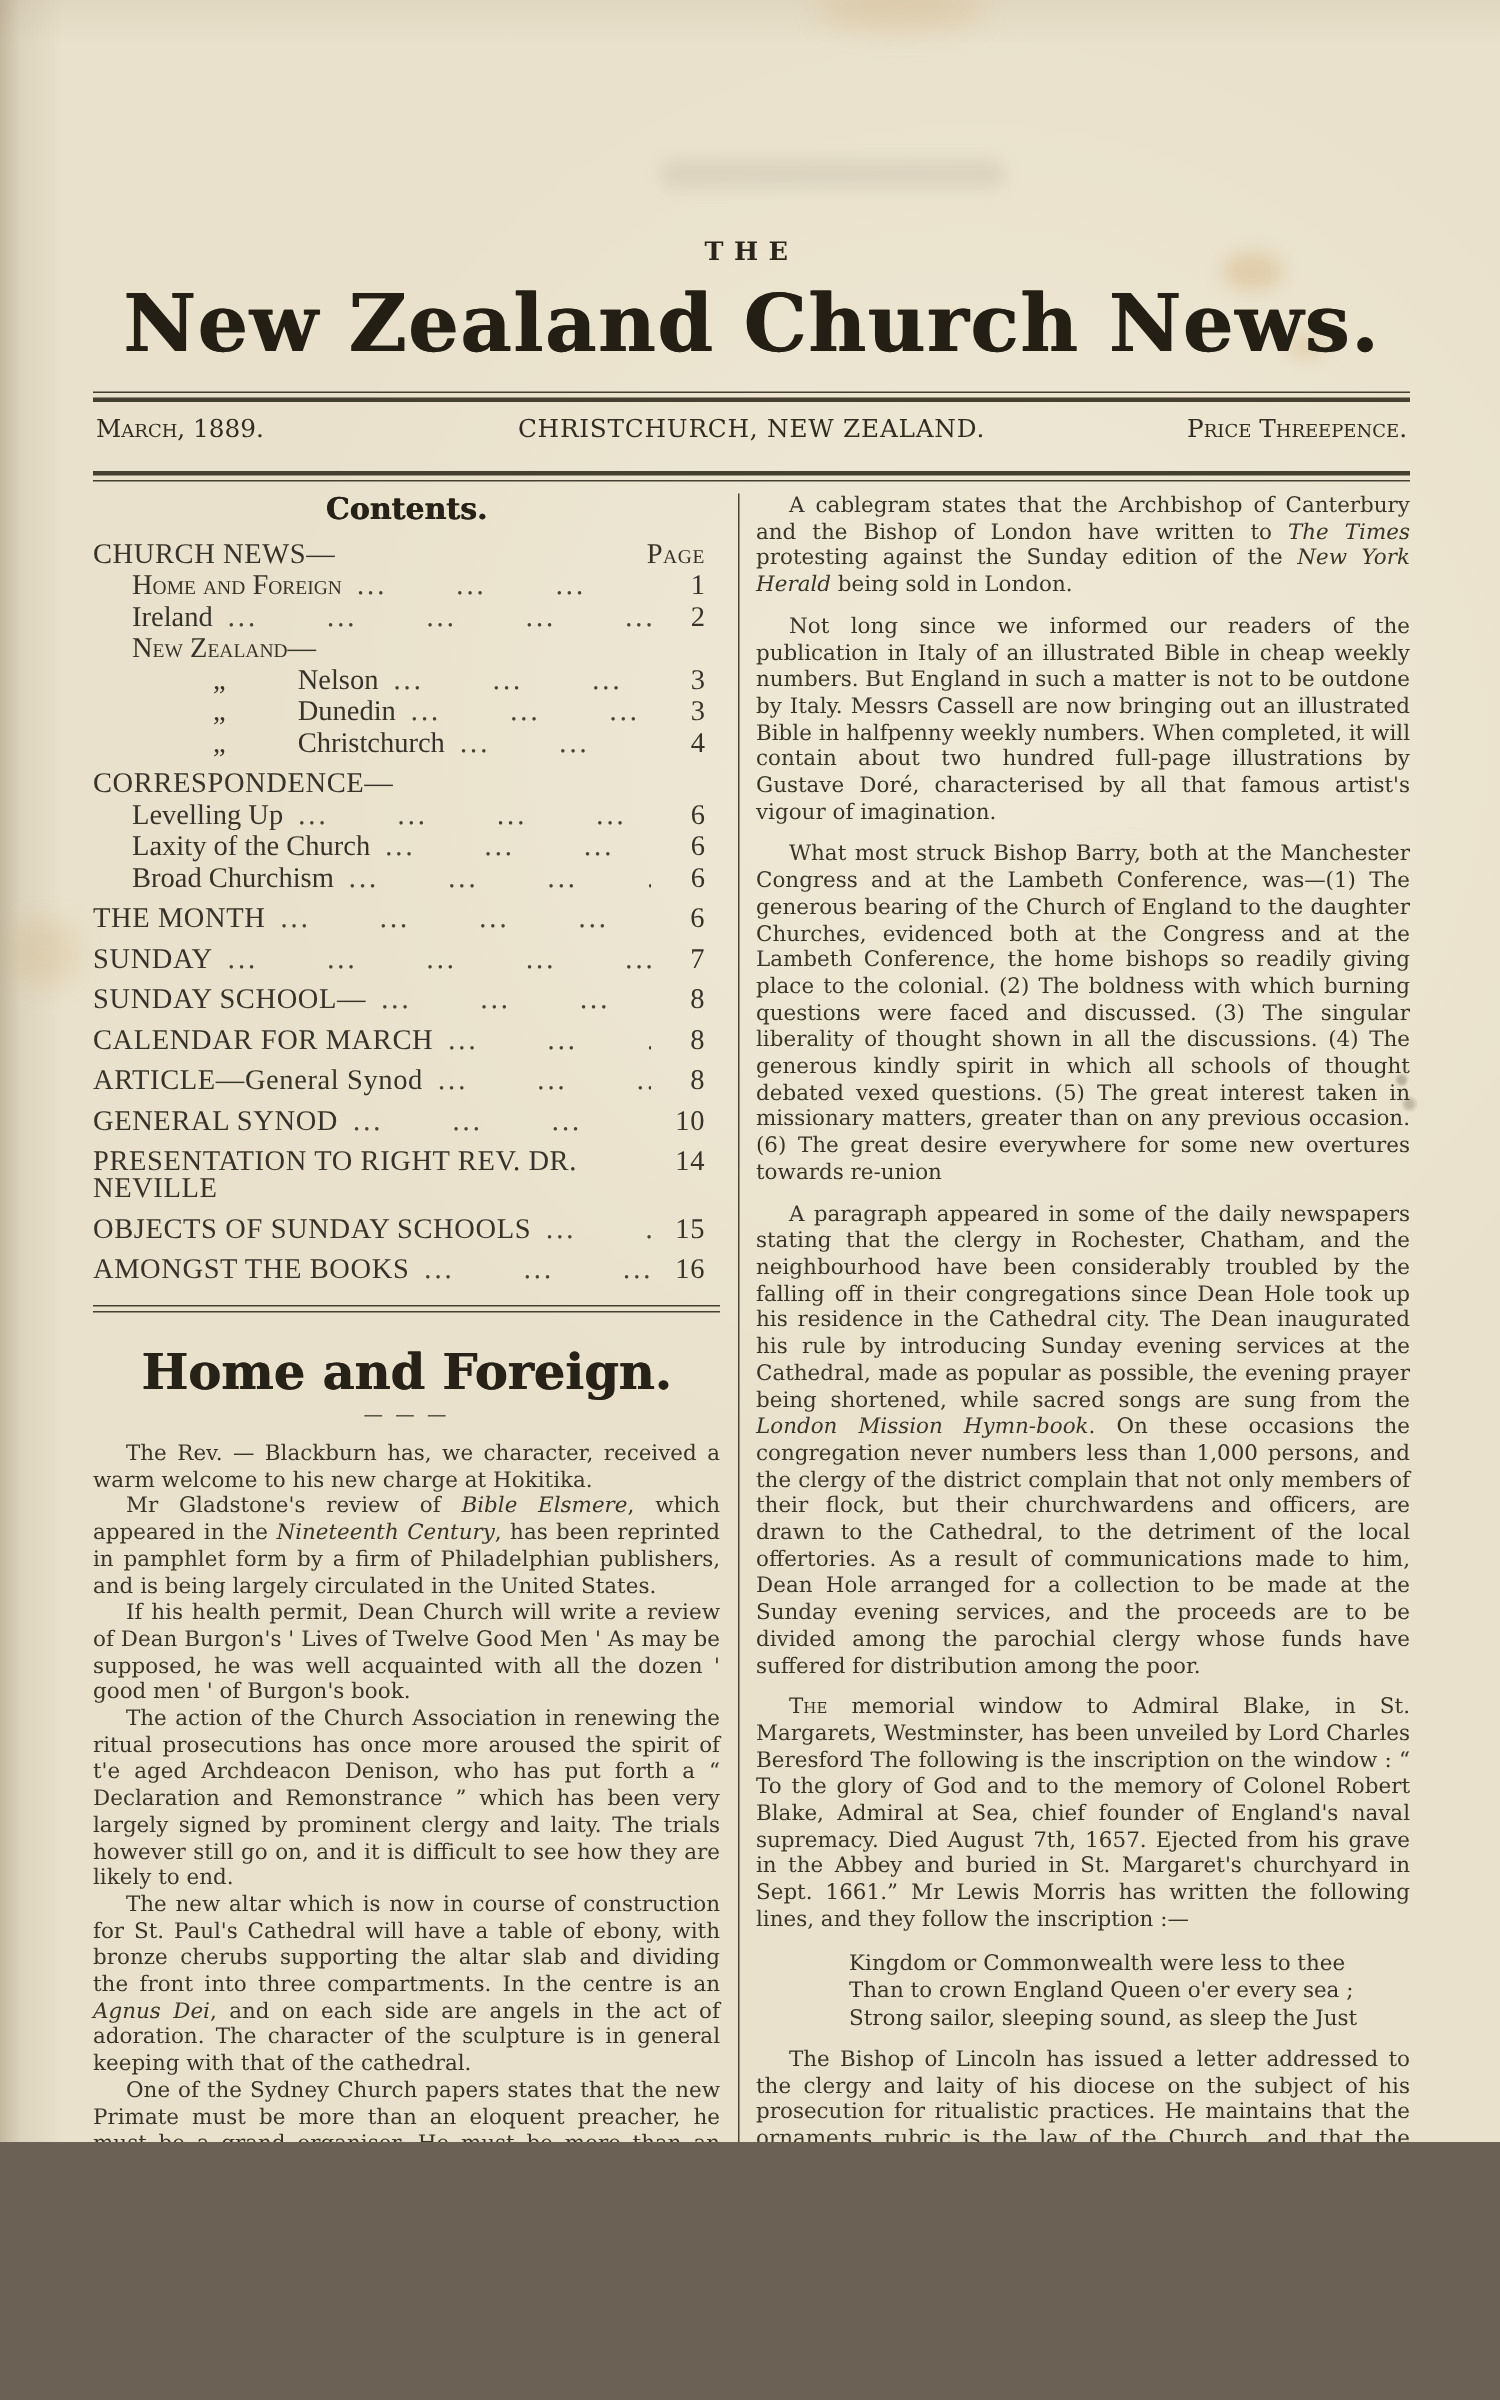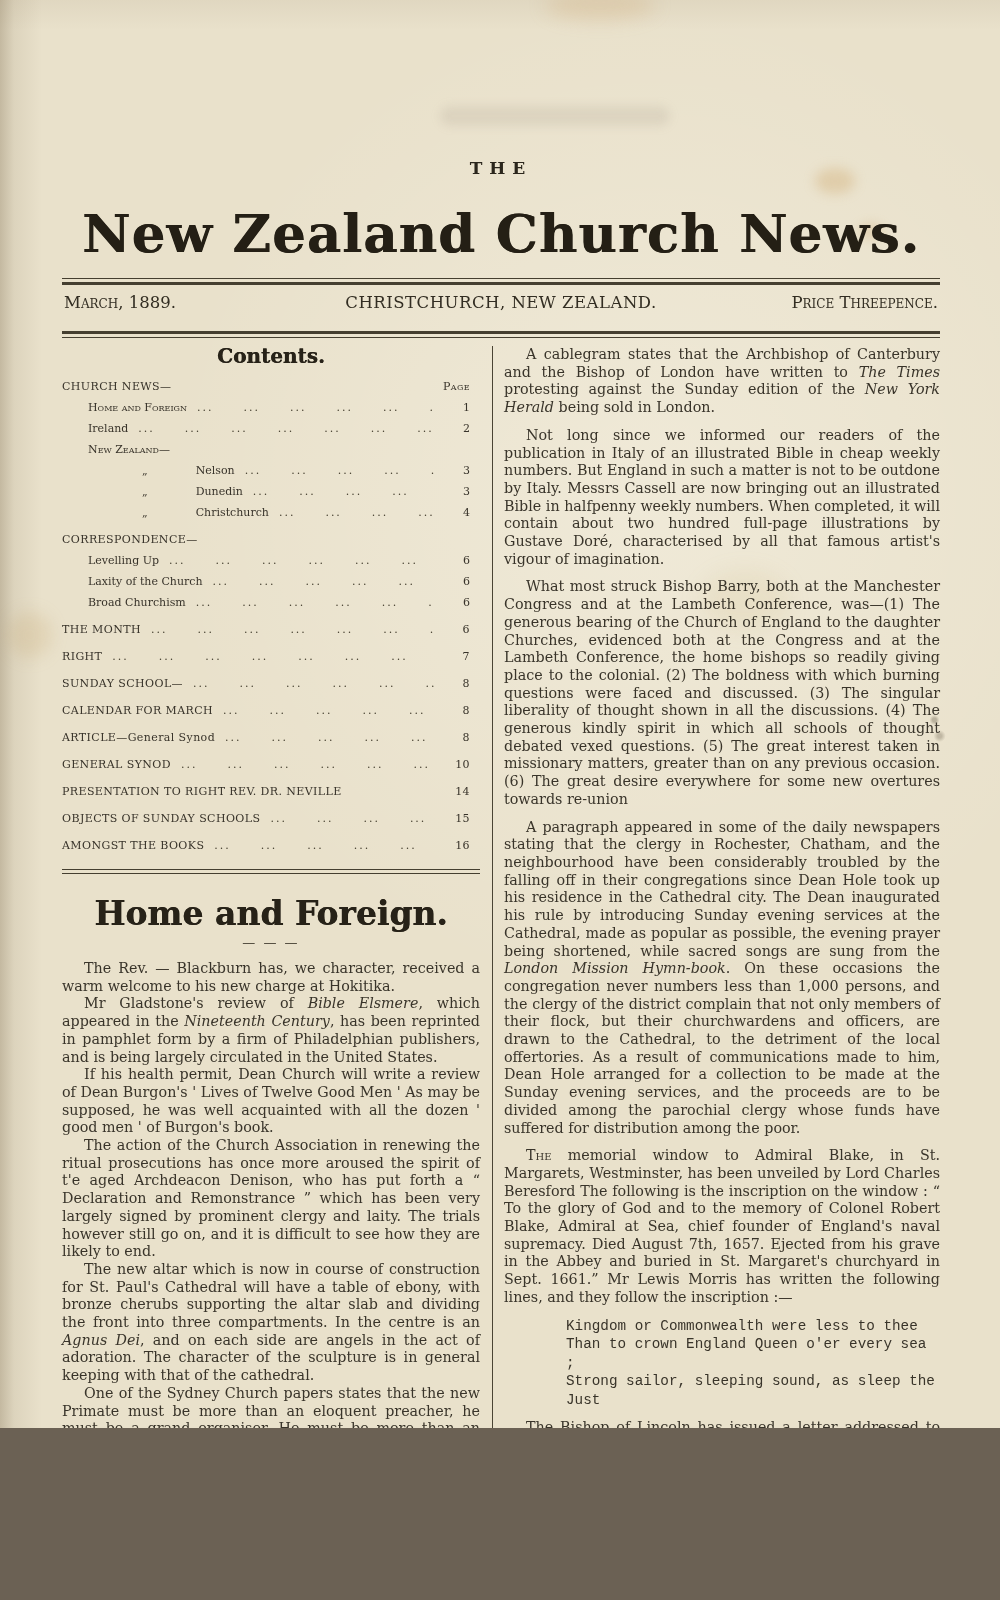--- a/index.html
+++ b/index.html
@@ -25,55 +25,55 @@
   .stain.s4{left:545px;top:-10px;width:110px;height:30px;background:rgba(205,160,100,0.22);filter:blur(9px);border-radius:50%;}
   .stain.s5{left:815px;top:168px;width:40px;height:26px;background:rgba(198,150,80,0.28);filter:blur(6px);border-radius:50%;}
   .stain.s6{left:858px;top:222px;width:26px;height:18px;background:rgba(198,150,80,0.20);filter:blur(5px);border-radius:50%;}
   .stain.s7{left:8px;top:612px;width:44px;height:46px;background:rgba(190,148,84,0.18);filter:blur(8px);border-radius:50%;}
   .stain.s8{left:700px;top:570px;width:90px;height:60px;background:rgba(200,170,110,0.12);filter:blur(10px);border-radius:50%;}
 
   .inner{position:relative;padding:158px 60px 0 62px;}
   .masthead{text-align:center;}
   .kicker{font-size:17px;font-weight:bold;letter-spacing:7px;color:#2b261c;}
   .nameplate{
-    font-size:53px;font-weight:bold;color:#241f15;margin-top:24px;letter-spacing:1px;
+    font-size:53px;font-weight:bold;color:#241f15;margin-top:7px;letter-spacing:1px;
     text-shadow:0.6px 0 0 #241f15;
     font-family:"DejaVu Serif","Liberation Serif",serif;
   }
   .rule-a{margin-top:14px;height:3px;border-top:1px solid #453f30;border-bottom:3px solid #453f30;}
   .rule-b{height:3px;border-top:3px solid #453f30;border-bottom:1px solid #453f30;}
   .dateline{display:flex;align-items:baseline;padding:8px 2px 19px;font-size:16.5px;color:#322d22;}
   .dateline .dl-left{width:230px;text-align:left;}
   .dateline .dl-center{flex:1;text-align:center;letter-spacing:0.5px;}
   .dateline .dl-right{width:230px;text-align:right;}
   .sc{font-variant:small-caps;}
 
   .cols{display:grid;grid-template-columns:418px 24px 436px;margin-top:0;}
   .colsep{grid-column:2;justify-self:center;width:1px;height:1218px;background:#4a4434;margin-top:8px;}
   .leftcol{grid-column:1;padding-top:6px;}
   .rightcol{grid-column:3;padding-top:8px;}
 
   .toc-heading{text-align:center;font-size:20px;font-weight:bold;color:#272218;margin:0 0 10px;text-shadow:0.4px 0 0 #272218;}
-  .toc-row{display:flex;align-items:flex-end;font-size:11px;line-height:18px;margin-top:3px;color:#38332a;}
+  .toc-row{display:flex;align-items:flex-start;font-size:19px;line-height:18px;margin-top:3px;color:#38332a;font-family:Liberation Serif, serif;}
   .toc-row.ind0{margin-top:9px;letter-spacing:0.4px;}
   .toc-row.first{margin-top:0;}
   .toc-row.ind1 .toc-label{padding-left:26px;}
   .toc-row.ind2 .toc-label{padding-left:80px;}
   .toc-label2{margin-left:48px;}
   .toc-page{min-width:32px;text-align:right;padding-right:10px;}
   .leader{flex:1 1 0;overflow:hidden;white-space:nowrap;margin:0 4px 0 10px;letter-spacing:2px;color:#4a4434;}
 
   .toc-endrule{margin-top:14px;height:3px;border-top:1.5px solid #453f30;border-bottom:1.5px solid #453f30;}
 
   .art-heading{text-align:center;font-size:33px;font-weight:bold;color:#272218;margin:20px 0 2px;text-shadow:0.5px 0 0 #272218;}
   .art-ornament{text-align:center;font-size:13px;letter-spacing:2px;color:#3c362a;margin-bottom:10px;}
 
   .para{font-size:14.3px;line-height:17.7px;text-align:justify;text-indent:22px;margin:0;color:#39342a;}
   .rightcol .para{margin:0 0 10px;}
-  .verse{margin:0 0 10px 62px;font-size:14.3px;line-height:18.5px;color:#39342a;font-family:Liberation Mono, monospace;}
+  .verse{margin:0 0 10px 62px;font-size:14.3px;line-height:18.5px;color:#39342a;}
 </style>
 </head>
 <body>
 
 <div class="page">
   <div class="stain s1"></div>
   <div class="stain s2"></div>
   <div class="stain s3"></div>
   <div class="stain s4"></div>
   <div class="stain s5"></div>
@@ -160,21 +160,21 @@
               <span class="toc-label">Broad Churchism</span>
               <span class="leader">...    ...    ...    ...    ...    ...    ...    ...    ...    ...    ...    ...    ...    ...    </span>
               <span class="toc-page">6</span>
             </div>
             <div class="toc-row ind0">
               <span class="toc-label">THE MONTH</span>
               <span class="leader">...    ...    ...    ...    ...    ...    ...    ...    ...    ...    ...    ...    ...    ...    </span>
               <span class="toc-page">6</span>
             </div>
             <div class="toc-row ind0">
-              <span class="toc-label">RIGHT</span>
+              <span class="toc-label">SUNDAY</span>
               <span class="leader">...    ...    ...    ...    ...    ...    ...    ...    ...    ...    ...    ...    ...    ...    </span>
               <span class="toc-page">7</span>
             </div>
             <div class="toc-row ind0">
               <span class="toc-label">SUNDAY SCHOOL—</span>
               <span class="leader">...    ...    ...    ...    ...    ...    ...    ...    ...    ...    ...    ...    ...    ...    </span>
               <span class="toc-page">8</span>
             </div>
             <div class="toc-row ind0">
               <span class="toc-label">CALENDAR FOR MARCH</span>

